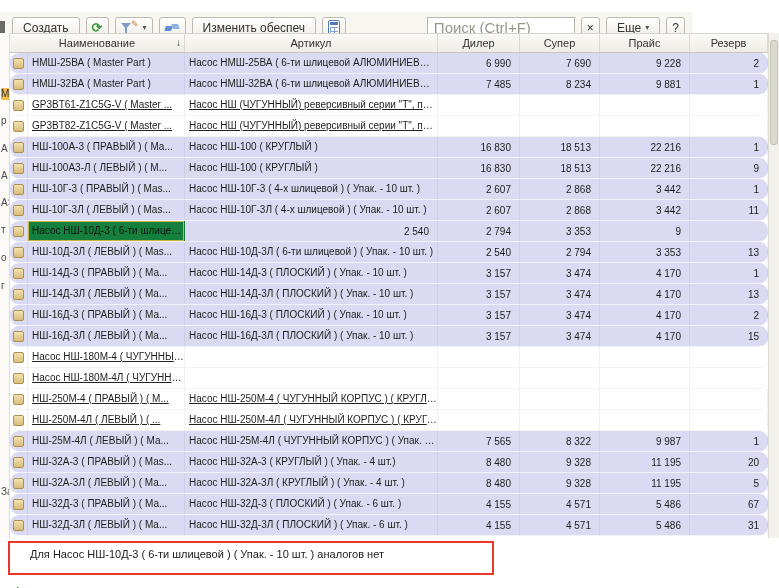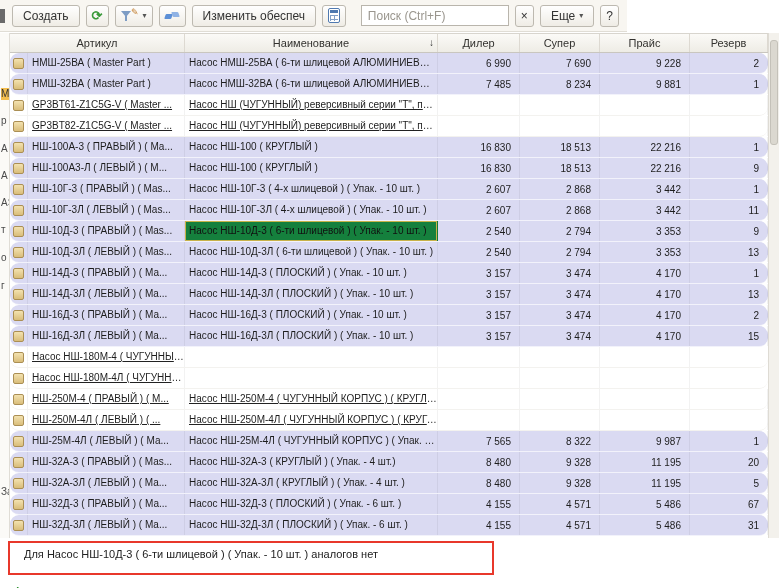--- a/index.html
+++ b/index.html
@@ -8,35 +8,35 @@
     font-family: "Liberation Sans", sans-serif;
     background: #ffffff;
     color: #222;
     position: relative;
     font-size: 11px;
   }
   .screen { position: relative; width: 779px; height: 588px; background: #fff; }
 
   
   .toolbar {
-    position: absolute; left: 0; top: 0; width: 627px; height: 32px;
+    position: absolute; left: 0; top: 12px; width: 693px; height: 32px;
     background: #f8f6f1; border-bottom: 1px solid #e0ddd5;
     display: flex; align-items: center; gap: 6px; padding: 0 8px 0 12px;
   }
   .btn {
     display: inline-flex; align-items: center; gap: 4px; height: 22px;
     padding: 0 10px; background: linear-gradient(#ffffff, #efece5);
     border: 1px solid #bdb9b0; border-radius: 3px; font-size: 12px;
     color: #333; cursor: pointer; white-space: nowrap;
   }
   .btn.icon-btn { padding: 0 5px; }
   .caret { font-size: 8px; color: #555; line-height: 1; }
   .search {
     height: 21px; width: 148px; border: 1px solid #b9b5ac; padding: 0 6px;
-    font-size: 12px; color: #333; background: #fff; font-family: "Liberation Sans", sans-serif;
+    font-size: 15px; color: #333; background: #fff; font-family: "Liberation Sans", sans-serif;
   }
   .search::placeholder { color: #9a968e; }
   .push-right { margin-left: auto; }
 
   .refresh-glyph { font-size: 13px; font-weight: bold; color: #3a9a3a; line-height: 1; }
   .funnel-wrap { position: relative; width: 18px; height: 14px; }
   .funnel { position: absolute; left: 0; top: 2px; width: 0; height: 0;
     border-left: 5px solid transparent; border-right: 5px solid transparent; border-top: 6px solid #7d9cc4; }
   .funnel-stem { position: absolute; left: 4px; top: 7px; width: 2px; height: 5px; background: #7d9cc4; }
   .pencil { position: absolute; right: 0; top: -1px; font-size: 9px; color: #c07a28; line-height: 1; }
@@ -106,21 +106,21 @@
     background: #f3f1ec; border-left: 1px solid #dedbd4;
   }
   .scroll-thumb {
     position: absolute; left: 1px; top: 7px; width: 8px; height: 105px;
     background: #dbd8d0; border: 1px solid #c4c1b9; border-radius: 3px;
   }
 
   
   .footer-box {
     position: absolute; left: 8px; top: 541px; width: 486px; height: 34px;
-    border: 2px solid #e8382b; background: #fff; padding: 5px 8px 0 14px;
+    border: 2px solid #e8382b; background: #fff; padding: 5px 8px 0 20px;
     font-size: 11px; color: #222; overflow: hidden; white-space: nowrap;
   }
   .analog-link {
     position: absolute; left: 14px; top: 576px; font-size: 11px;
     color: #2f8f2f; text-decoration: underline; cursor: pointer; margin-top: 9px;
   }
 </style>
 </head>
 <body>
 
@@ -163,25 +163,25 @@
       <span class="frag">A</span>
       <span class="frag">AS</span>
       <span class="frag">т</span>
       <span class="frag">о</span>
       <span class="frag">г</span>
       <span class="frag">За</span>
     </div>
 
   <div class="table">
     <div class="thead">
-      <div class="th">Артикул</div>
       <div class="th">
         <span>Наименование</span>
         <span class="sort-arrow">↓</span>
       </div>
+      <div class="th">Артикул</div>
       <div class="th">Дилер</div>
       <div class="th">Супер</div>
       <div class="th">Прайс</div>
       <div class="th">Резерв</div>
     </div>
     <div class="tbody">
         <div class="row stocked">
       <div class="cell icon-cell">
         <span class="item-icon"></span>
       </div>
@@ -266,21 +266,20 @@
       <div class="cell text">Насос НШ-10Г-3Л ( 4-х шлицевой ) ( Упак. - 10 шт. )</div>
       <div class="cell num">2 607</div>
       <div class="cell num">2 868</div>
       <div class="cell num">3 442</div>
       <div class="cell num">11</div>
     </div>
         <div class="row stocked selected">
       <div class="cell icon-cell">
         <span class="item-icon"></span>
       </div>
-      <div class="cell text">НШ-10Д-3 ( ПРАВЫЙ ) ( Mas...</div>
       <div class="cell text active-cell">Насос НШ-10Д-3 ( 6-ти шлицевой ) ( Упак. - 10 шт. )</div>
       <div class="cell num">2 540</div>
       <div class="cell num">2 794</div>
       <div class="cell num">3 353</div>
       <div class="cell num">9</div>
     </div>
         <div class="row stocked">
       <div class="cell icon-cell">
         <span class="item-icon"></span>
       </div>

